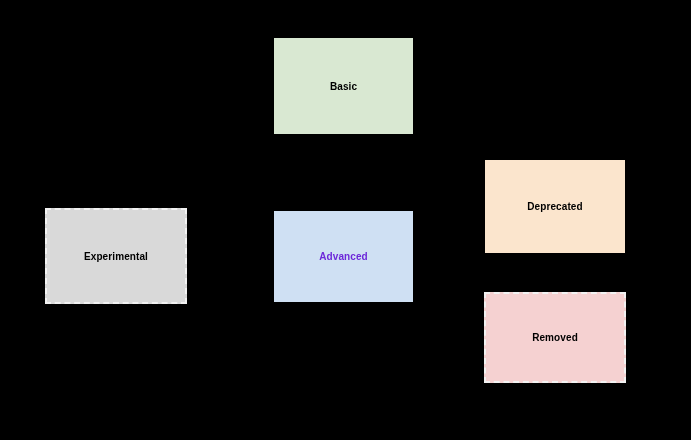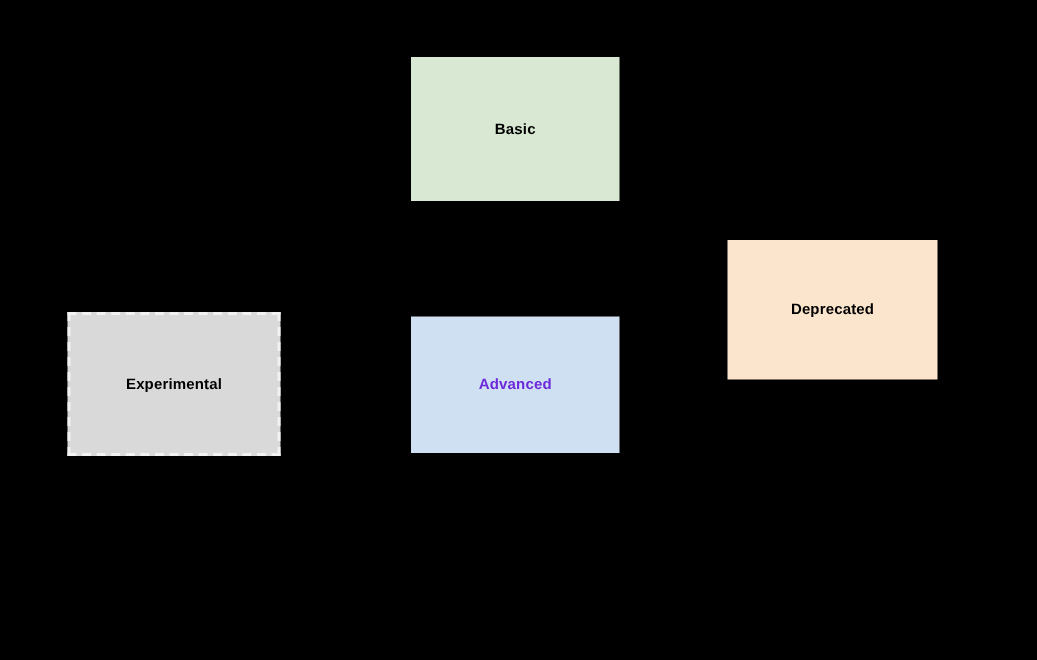--- a/index.html
+++ b/index.html
@@ -44,13 +44,16 @@
     </div>
     <div class="node solid-node" style="left: 485px; top: 134px; width: 140px; height: 93px; background: rgb(251, 229, 205); margin-top: 26px;">
       <span class="node-label" style="color: rgb(0, 0, 0);">Deprecated</span>
     </div>
     <div class="node dashed-node" style="left: 45px; top: 208px; width: 142px; height: 96px; background: rgb(217, 217, 217); border-color: rgb(242, 242, 242);">
       <span class="node-label" style="color: #000000;">Experimental</span>
     </div>
     <div class="node solid-node" style="left: 274px; top: 211px; width: 139px; height: 91px; background: rgb(207, 224, 243);">
       <span class="node-label" style="color: #6d28d9;">Advanced</span>
     </div>
+    <div class="node dashed-node" style="left: 484px; top: 292px; width: 142px; height: 91px; background: rgb(245, 209, 209); border-color: rgb(242, 242, 242);">
+      <span class="node-label" style="color: rgb(0, 0, 0);">Removed</span>
+    </div>
   </div>
 
 </body></html>

